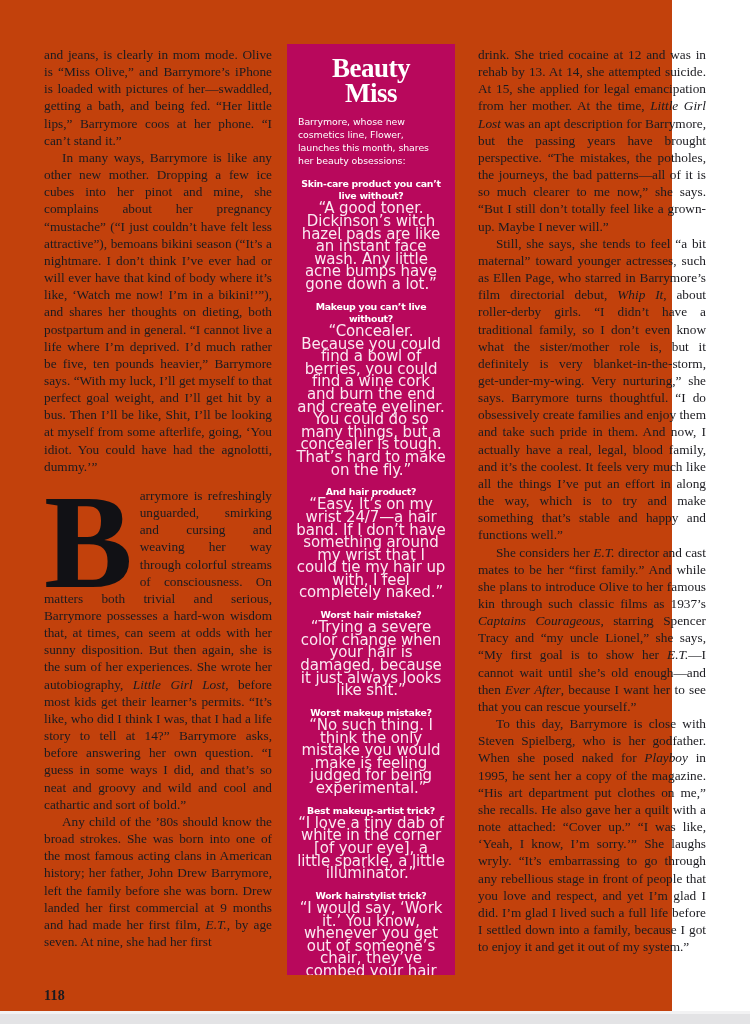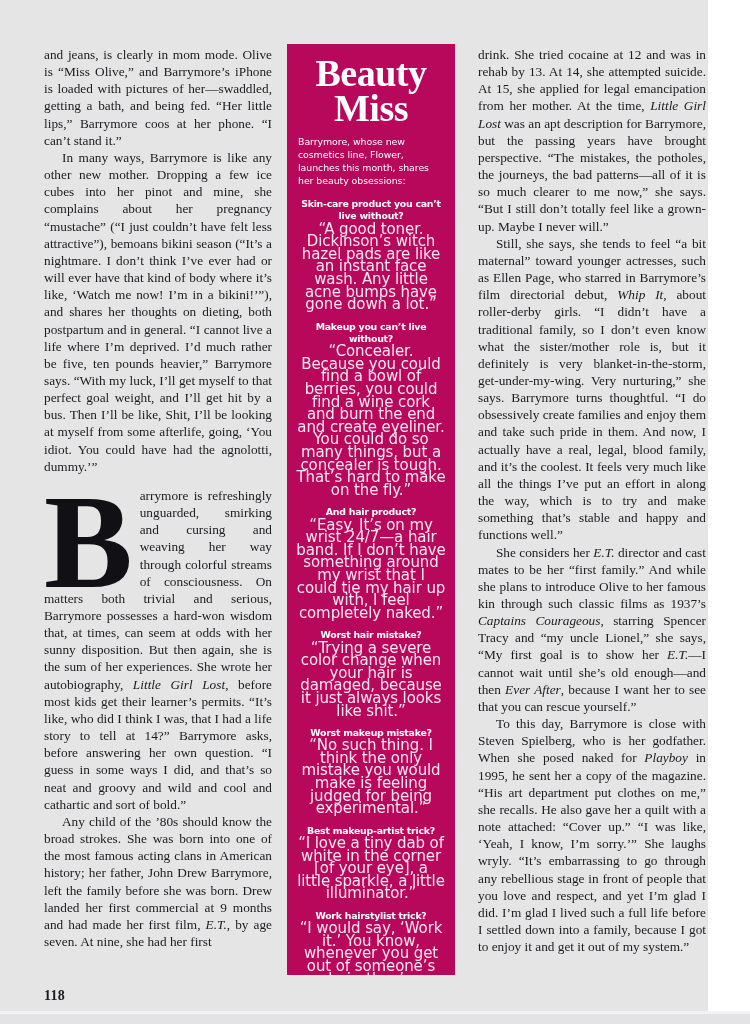--- a/index.html
+++ b/index.html
@@ -12,22 +12,21 @@
     background: #ffffff;
     font-family: "Liberation Serif", serif;
     overflow: hidden;
     position: relative;
   }
   .page {
     position: absolute;
     left: 0; top: 0;
     width: 672px;
     height: 1024px;
-    background: #e5e5e5;
-    padding-left: 36px;
+    background: #c2410c;
   }
   .bottom-band {
     position: absolute;
     left: 0;
     bottom: 0;
     width: 750px;
     height: 10px;
     background: #e3e3e5;
   }
   .bottom-band2 {
@@ -89,21 +88,21 @@
     height: 931px;
     background: #b8085c;
     box-sizing: border-box;
     padding: 9px 9px 10px 9px;
     overflow: hidden;
     text-align: center;
   }
   .sidebar-title {
     font-family: "Liberation Serif", serif;
     font-weight: 700;
-    font-size: 38px;
+    font-size: 27px;
     line-height: 0.92;
     color: #ffffff;
     letter-spacing: -0.5px;
     margin: 3px 0 0 0;
     text-align: center;
   }
   .sidebar-title .line2 { display: block; }
 
   .sidebar-intro {
     font-family: "DejaVu Sans", sans-serif;

